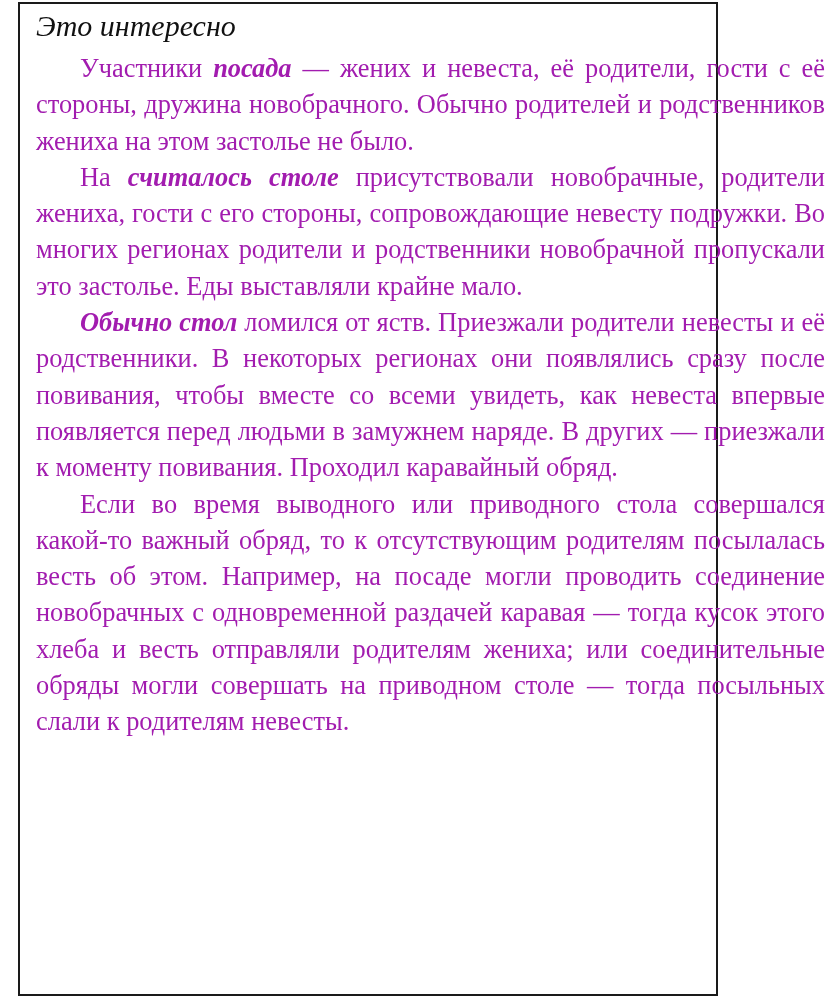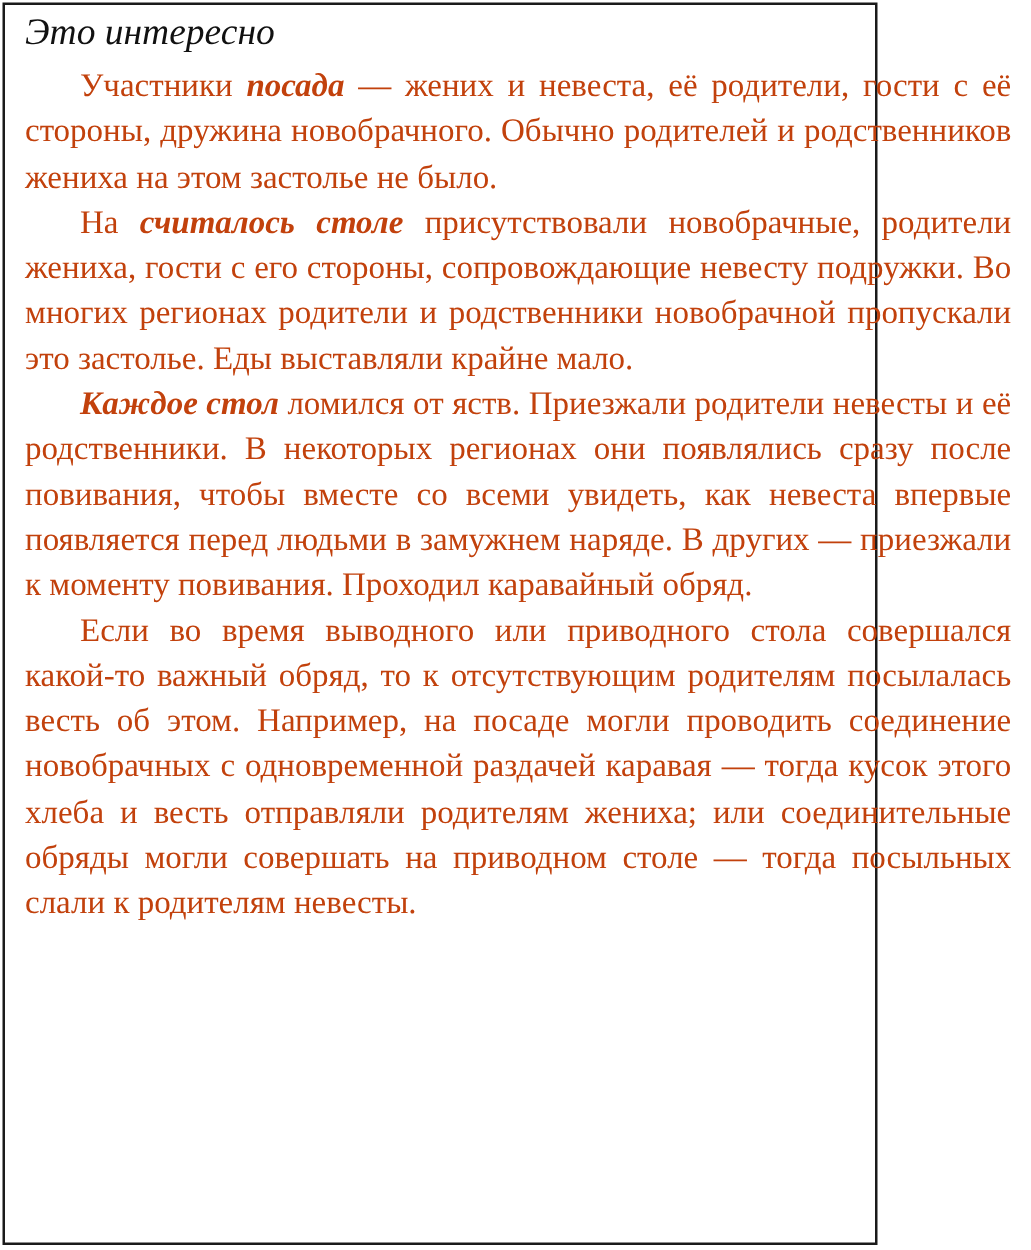--- a/index.html
+++ b/index.html
@@ -1,37 +1,37 @@
 <!DOCTYPE html>
 <html><head>
 <meta charset="utf-8">
 <style>
   html, body { margin:0; padding:0; background:#ffffff; }
   body { width:825px; height:1000px; overflow:hidden; position:relative; }
   .box {
-    position:absolute; left:2px; top:2px; width:700px; height:994px;
+    position:absolute; left:18px; top:2px; width:700px; height:994px;
     border:2px solid #1a1a1a; box-sizing:border-box; background:#fff;
   }
   .title {
     position:absolute; left:16px; top:4px;
     font-family:"Liberation Serif", serif; font-style:italic;
     font-size:30px; line-height:36px; color:#111; margin:0; font-weight:normal;
   }
   .content {
     position:absolute; left:16px; top:46px; width:789px;
     font-family:"Liberation Serif", serif; font-size:26.4px; line-height:36.3px;
-    color:#c2410c;
+    color:#a21caf;
   }
   .para { margin:0; text-align:justify; text-indent:44px; }
   .term { font-weight:bold; font-style:italic; }
 </style>
 </head>
 <body>
 
 <div class="box">
   <h2 class="title">Это интересно</h2>
   <div class="content">
     <p class="para"><span>Участники </span><span class="term">посада</span><span> — жених и невеста, её родители, гости с её стороны, дружина новобрачного. Обычно родителей и родственников жениха на этом застолье не было.</span></p>
     <p class="para"><span>На </span><span class="term">считалось столе</span><span> присутствовали новобрачные, родители жениха, гости с его стороны, сопровождающие невесту подружки. Во многих регионах родители и родственники новобрачной пропускали это застолье. Еды выставляли крайне мало.</span></p>
-    <p class="para"><span></span><span class="term">Каждое стол</span><span> ломился от яств. Приезжали родители невесты и её родственники. В некоторых регионах они появлялись сразу после повивания, чтобы вместе со всеми увидеть, как невеста впервые появляется перед людьми в замужнем наряде. В других — приезжали к моменту повивания. Проходил каравайный обряд.</span></p>
+    <p class="para"><span></span><span class="term">Обычно стол</span><span> ломился от яств. Приезжали родители невесты и её родственники. В некоторых регионах они появлялись сразу после повивания, чтобы вместе со всеми увидеть, как невеста впервые появляется перед людьми в замужнем наряде. В других — приезжали к моменту повивания. Проходил каравайный обряд.</span></p>
     <p class="para"><span>Если во время выводного или приводного стола совершался какой-то важный обряд, то к отсутствующим родителям посылалась весть об этом. Например, на посаде могли проводить соединение новобрачных с одновременной раздачей каравая — тогда кусок этого хлеба и весть отправляли родителям жениха; или соединительные обряды могли совершать на приводном столе — тогда посыльных слали к родителям невесты.</span></p>
   </div>
 </div>
 
 </body></html>

